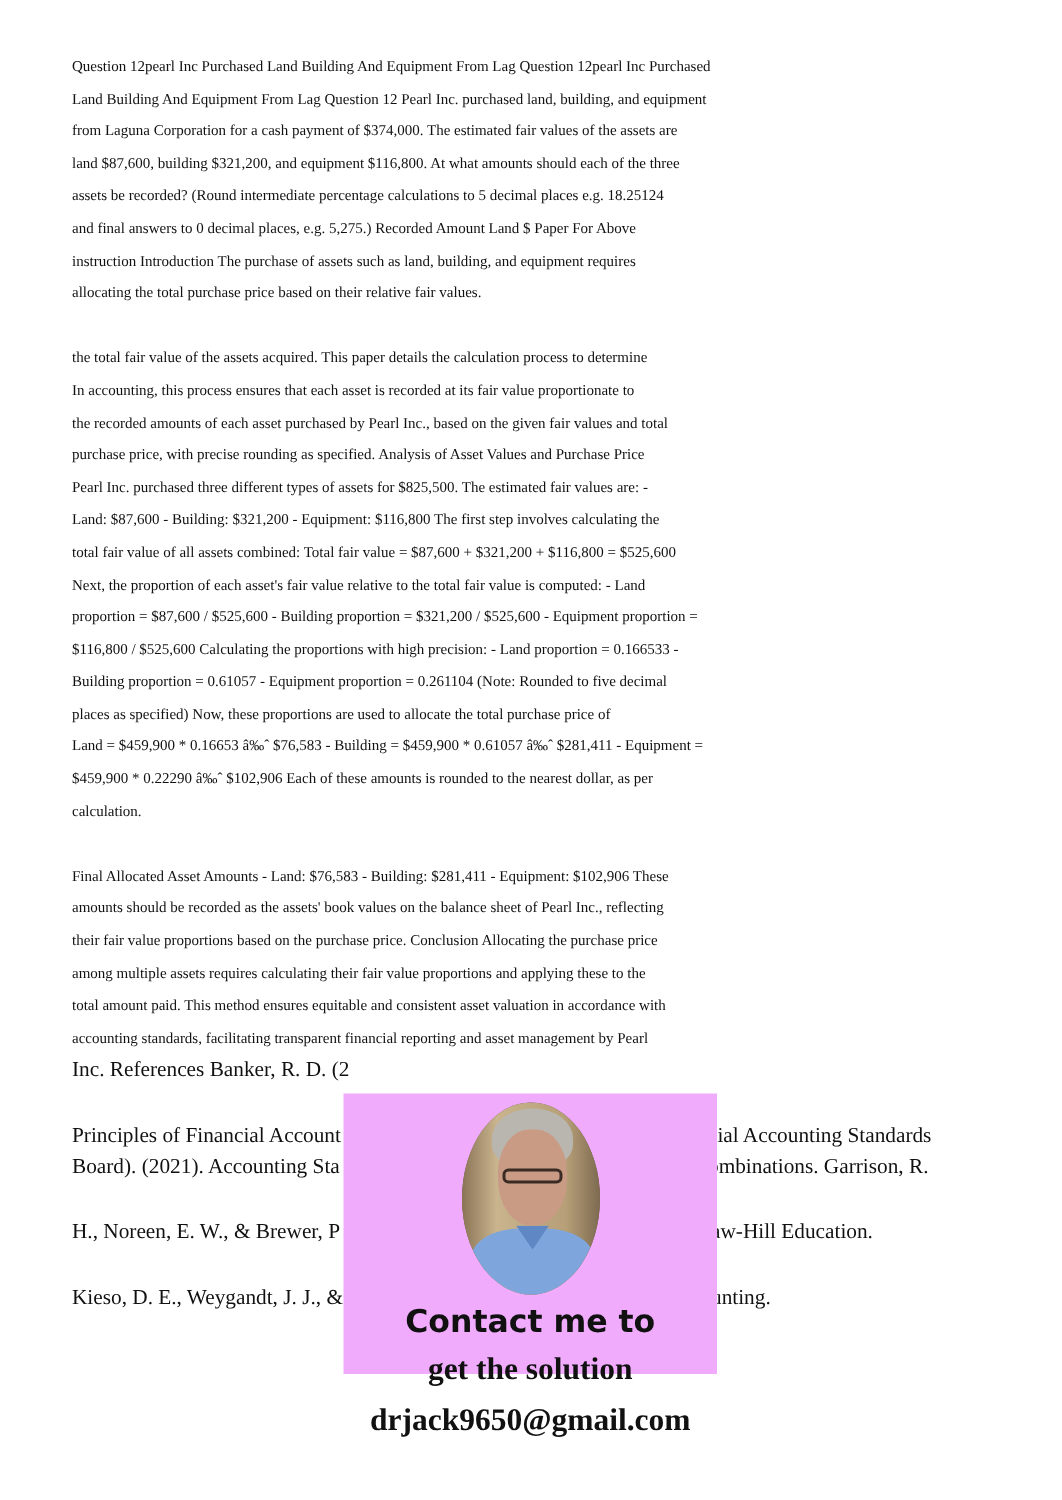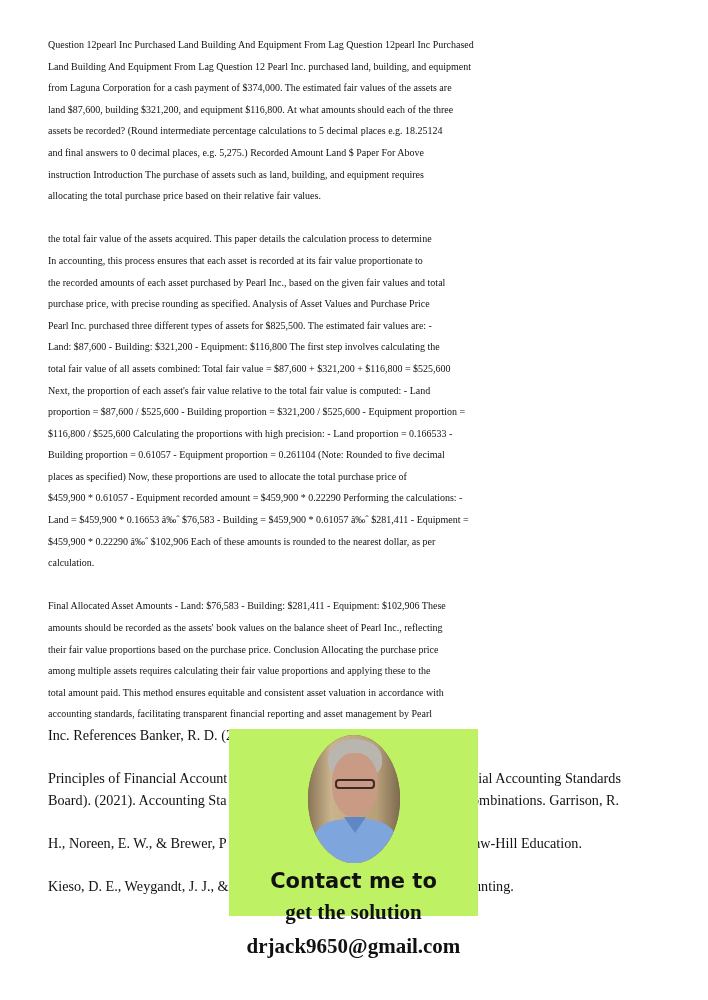--- a/index.html
+++ b/index.html
@@ -40,21 +40,21 @@
     .frag-right {
       position: absolute;
       top: 0;
     }
     .overlay {
       position: absolute;
       left: 229px;
       top: 729px;
       width: 249px;
       height: 187px;
-      background: #bef264;
+      background: #f0abfc;
     }
     .portrait {
       position: absolute;
       left: 79px;
       top: 6px;
       width: 92px;
       height: 128px;
       border-radius: 50%;
       overflow: hidden;
       background: #6a5a44;
@@ -139,21 +139,20 @@
     <div class="line">the recorded amounts of each asset purchased by Pearl Inc., based on the given fair values and total</div>
     <div class="line">purchase price, with precise rounding as specified. Analysis of Asset Values and Purchase Price</div>
     <div class="line">Pearl Inc. purchased three different types of assets for $825,500. The estimated fair values are: -</div>
     <div class="line">Land: $87,600 - Building: $321,200 - Equipment: $116,800 The first step involves calculating the</div>
     <div class="line">total fair value of all assets combined: Total fair value = $87,600 + $321,200 + $116,800 = $525,600</div>
     <div class="line">Next, the proportion of each asset's fair value relative to the total fair value is computed: - Land</div>
     <div class="line">proportion = $87,600 / $525,600 - Building proportion = $321,200 / $525,600 - Equipment proportion =</div>
     <div class="line">$116,800 / $525,600 Calculating the proportions with high precision: - Land proportion = 0.166533 -</div>
     <div class="line">Building proportion = 0.61057 - Equipment proportion = 0.261104 (Note: Rounded to five decimal</div>
     <div class="line">places as specified) Now, these proportions are used to allocate the total purchase price of</div>
-    <div class="line">$459,900 * 0.61057 - Equipment recorded amount = $459,900 * 0.22290 Performing the calculations: -</div>
     <div class="line">Land = $459,900 * 0.16653 â‰ˆ $76,583 - Building = $459,900 * 0.61057 â‰ˆ $281,411 - Equipment =</div>
     <div class="line">$459,900 * 0.22290 â‰ˆ $102,906 Each of these amounts is rounded to the nearest dollar, as per</div>
     <div class="line">calculation.</div>
   </div>
 
   <div class="gap"></div>
 
   <div>
     <div class="line">Final Allocated Asset Amounts - Land: $76,583 - Building: $281,411 - Equipment: $102,906 These</div>
     <div class="line">amounts should be recorded as the assets' book values on the balance sheet of Pearl Inc., reflecting</div>

